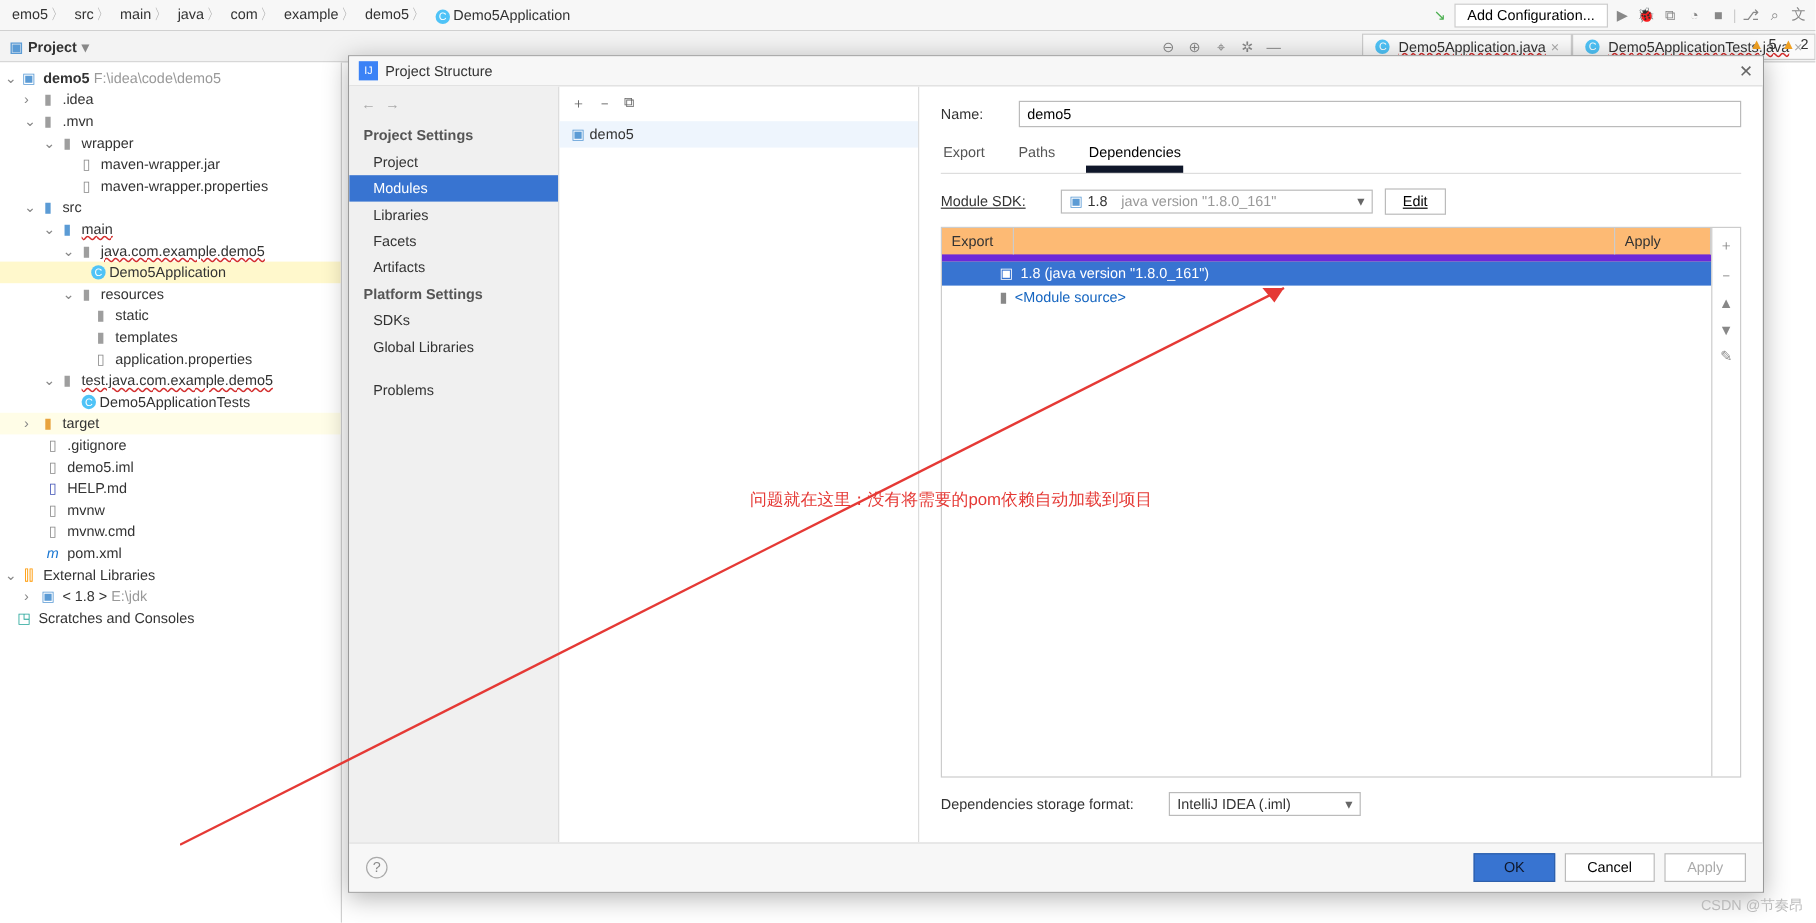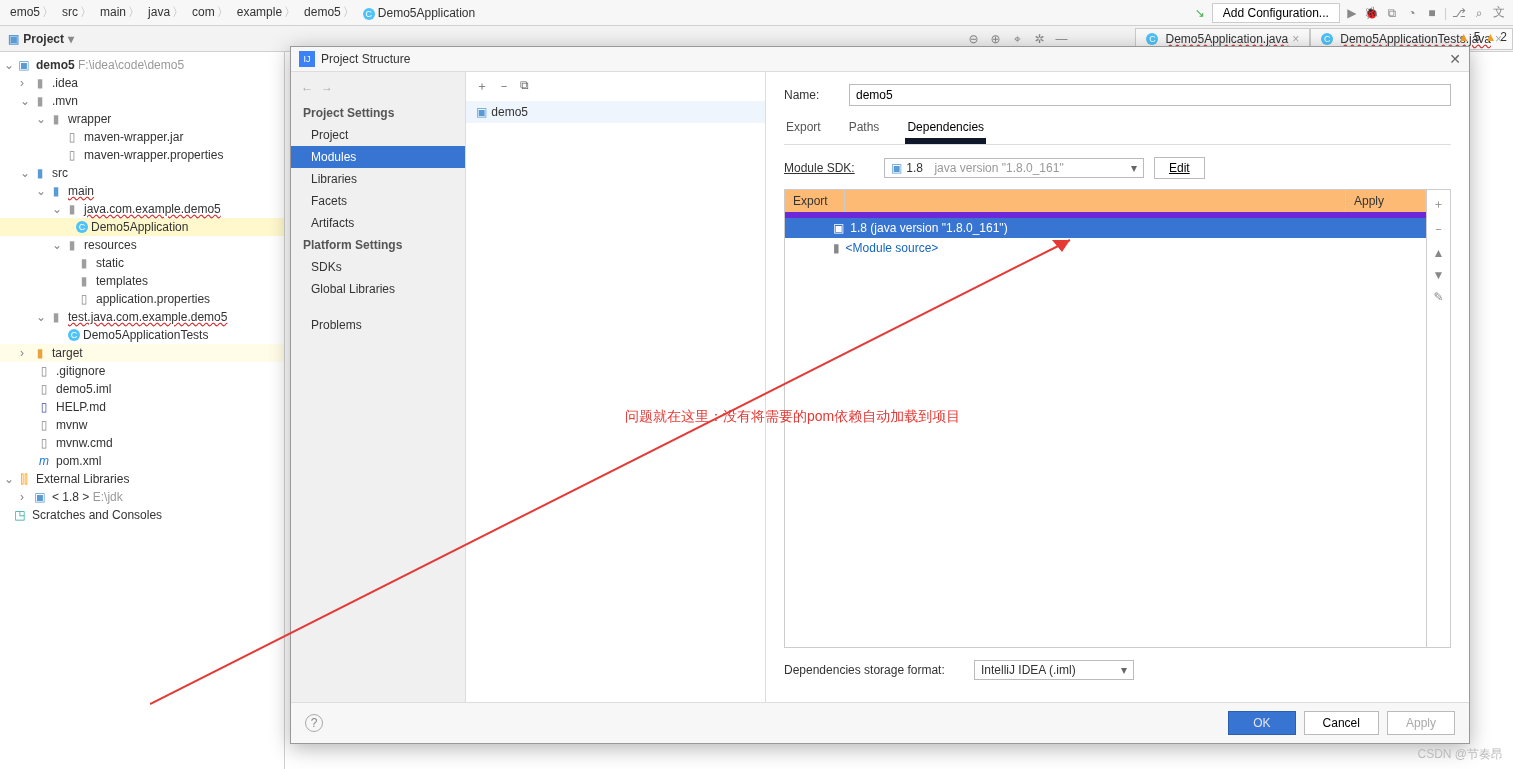--- a/index.html
+++ b/index.html
@@ -68,21 +68,21 @@
 .col-export { width: 60px; }
 .col-main { flex: 1; }
 .col-scope { width: 80px; }
 .dep-row { display: flex; align-items: center; padding: 3px 8px; }
 .dep-row.sel { background: #3874d1; color: #fff; }
 .dep-row .dep-icon { margin: 0 6px 0 40px; }
 .dep-side { width: 24px; border-left: 1px solid #ccc; display: flex; flex-direction: column; align-items: center; gap: 8px; padding-top: 6px; color: #888; }
 .dep-side span { cursor: pointer; }
 
 .dlg-footer { display: flex; align-items: center; padding: 8px 14px; border-top: 1px solid #ddd; background: #f7f7f7; gap: 8px; }
-.btn-primary { background: #3874d1; color: #e5e5e5; border: 1px solid #2d5fab; padding: 4px 24px; cursor: pointer; }
+.btn-primary { background: #3874d1; color: #0f172a; border: 1px solid #2d5fab; padding: 4px 24px; cursor: pointer; }
 .btn-flat { border: 1px solid #bbb; background: #fff; padding: 4px 18px; cursor: pointer; }
 .help-icon { width: 18px; height: 18px; border: 1px solid #aaa; border-radius: 50%; text-align: center; line-height: 16px; color: #888; cursor: pointer; }
 
 .annotation { position: absolute; color: #e53935; font-size: 14px; pointer-events: none; }
 .arrow-svg { position: absolute; pointer-events: none; }
 .status-right { position: absolute; right: 6px; top: 30px; display: flex; align-items: center; gap: 4px; font-size: 11px; }
 .tri-warn { color: #f0a020; }
 .watermark { position: absolute; right: 10px; bottom: 6px; color: #bbb; font-size: 12px; pointer-events: none; }
 </style>
 </head>

